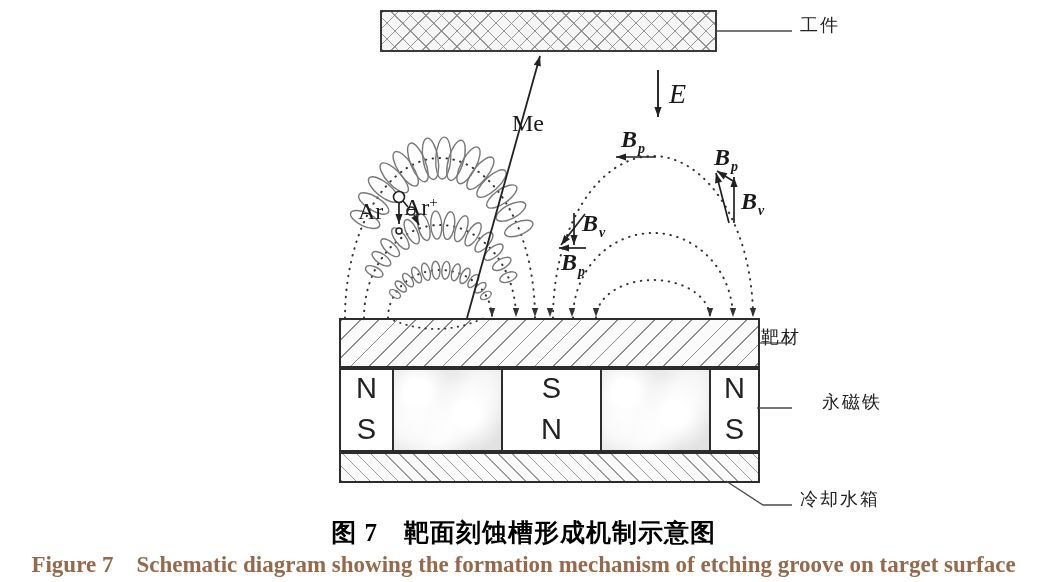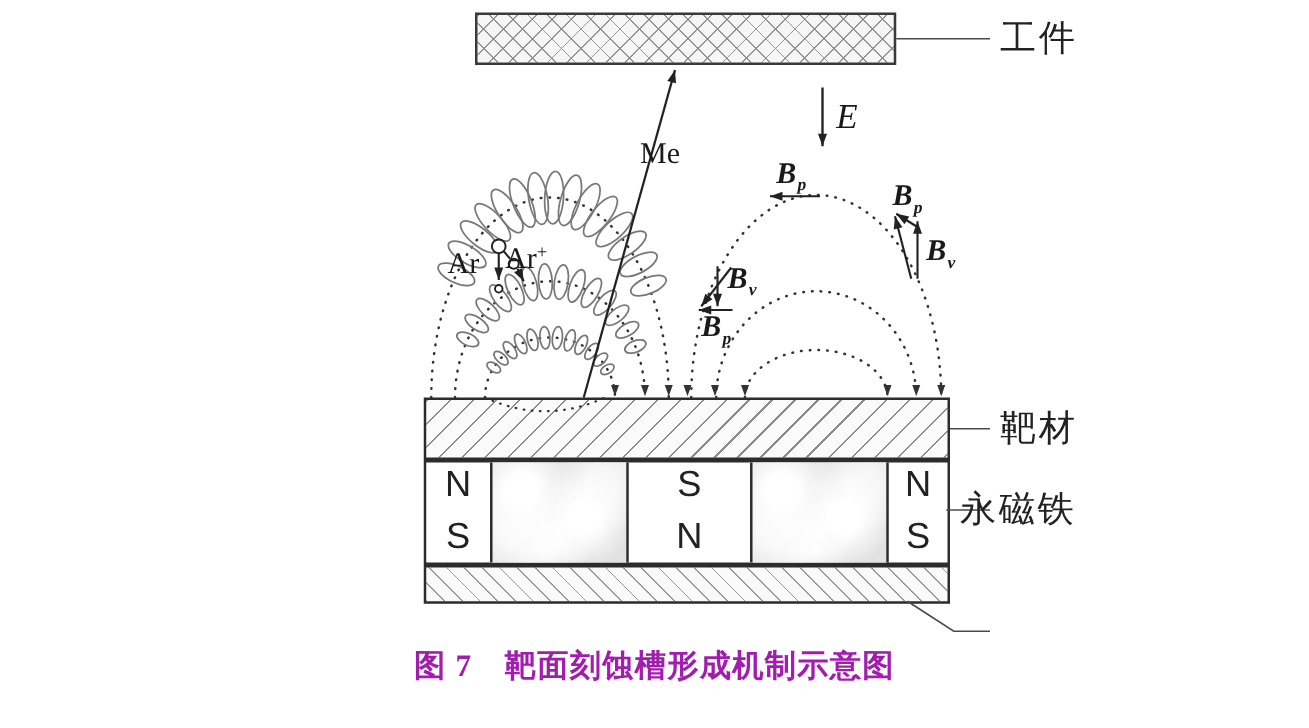--- a/index.html
+++ b/index.html
@@ -27,21 +27,21 @@
       radial-gradient(circle at 68% 55%, #ffffff 0 15%, rgba(255,255,255,0) 46%),
       radial-gradient(circle at 42% 78%, #fcfcfc 0 12%, rgba(255,255,255,0) 40%),
       radial-gradient(circle at 82% 22%, #f7f7f7 0 11%, rgba(255,255,255,0) 38%),
       radial-gradient(circle at 15% 70%, #f9f9f9 0 10%, rgba(255,255,255,0) 36%),
       #e2e2e2;}
   #tank{left:339px;top:452px;width:421px;height:31px;border:2px solid #2c2c2c;box-sizing:border-box;
     background:
       repeating-linear-gradient(45deg, rgba(130,130,130,.8) 0 1px, transparent 1px 10px),
       #fafafa;}
   
-  .callout{font-size:29px;line-height:1;letter-spacing:2px;color:#222;white-space:nowrap;}
+  .callout{font-size:18px;line-height:1;letter-spacing:2px;color:#222;white-space:nowrap;font-family:Liberation Mono, monospace;}
   
   .ann{line-height:1;white-space:nowrap;}
   .serif24{font-size:24px;}
   .bvec{font-style:italic;font-weight:bold;font-size:24px;}
   .sub{font-size:14px;font-style:italic;font-weight:bold;position:relative;top:6px;left:1px;}
   .sup{font-size:15px;position:relative;top:-8px;}
   #efield-label{font-style:italic;font-size:28px;}
   
   .caption{left:0;width:100%;text-align:center;font-weight:bold;}
   #cap-zh{top:516px;font-size:25px;letter-spacing:1px;}
@@ -175,29 +175,31 @@
       </g>
       <g>
         <line x1="717" y1="31" x2="792" y2="31" stroke="#4a4a4a" stroke-width="1.3"></line>
         <line x1="760" y1="343" x2="792" y2="343" stroke="#4a4a4a" stroke-width="1.3"></line>
         <line x1="757" y1="408" x2="792" y2="408" stroke="#4a4a4a" stroke-width="1.3"></line>
         <polyline points="726,481 763,505 792,505" fill="none" stroke="#4a4a4a" stroke-width="1.3"></polyline>
       </g>
     </svg>
 
   <div class="abs callout" style="left:800px;top:17px">工件</div>
-  <div class="abs callout" style="left:800px;top:329px">靶材</div>
-  <div class="abs callout" style="left:768px;top:394px">永磁铁</div>
+  <div class="abs callout" style="left:761px;top:329px">靶材</div>
+  <div class="abs callout" style="left:822px;top:394px">永磁铁</div>
+  <div class="abs callout" style="left:800px;top:491px">冷却水箱</div>
 
   <div class="abs ann serif24" style="left:512px;top:111px">Me</div>
   <div class="abs ann" id="efield-label" style="left:669px;top:80px">E</div>
 
   <div class="abs ann serif24" style="left:358px;top:199px">Ar</div>
   <div class="abs ann serif24" style="left:404px;top:195px"><span>Ar</span><span class="sup">+</span></div>
 
   <div class="abs ann bvec" style="left:621px;top:127px"><span>B</span><span class="sub">p</span></div>
   <div class="abs ann bvec" style="left:582px;top:211px"><span>B</span><span class="sub">v</span></div>
   <div class="abs ann bvec" style="left:561px;top:250px"><span>B</span><span class="sub">p</span></div>
   <div class="abs ann bvec" style="left:714px;top:145px"><span>B</span><span class="sub">p</span></div>
   <div class="abs ann bvec" style="left:741px;top:189px"><span>B</span><span class="sub">v</span></div>
 
-  <div class="abs caption" id="cap-zh" style="color: #a21caf;">图 7　靶面刻蚀槽形成机制示意图</div>
+  <div class="abs caption" id="cap-zh" style="color: #000000;">图 7　靶面刻蚀槽形成机制示意图</div>
+  <div class="abs caption" id="cap-en" style="color: rgb(150, 105, 74);">Figure 7　Schematic diagram showing the formation mechanism of etching groove on target surface</div>
 </div>
 
 </body></html>

